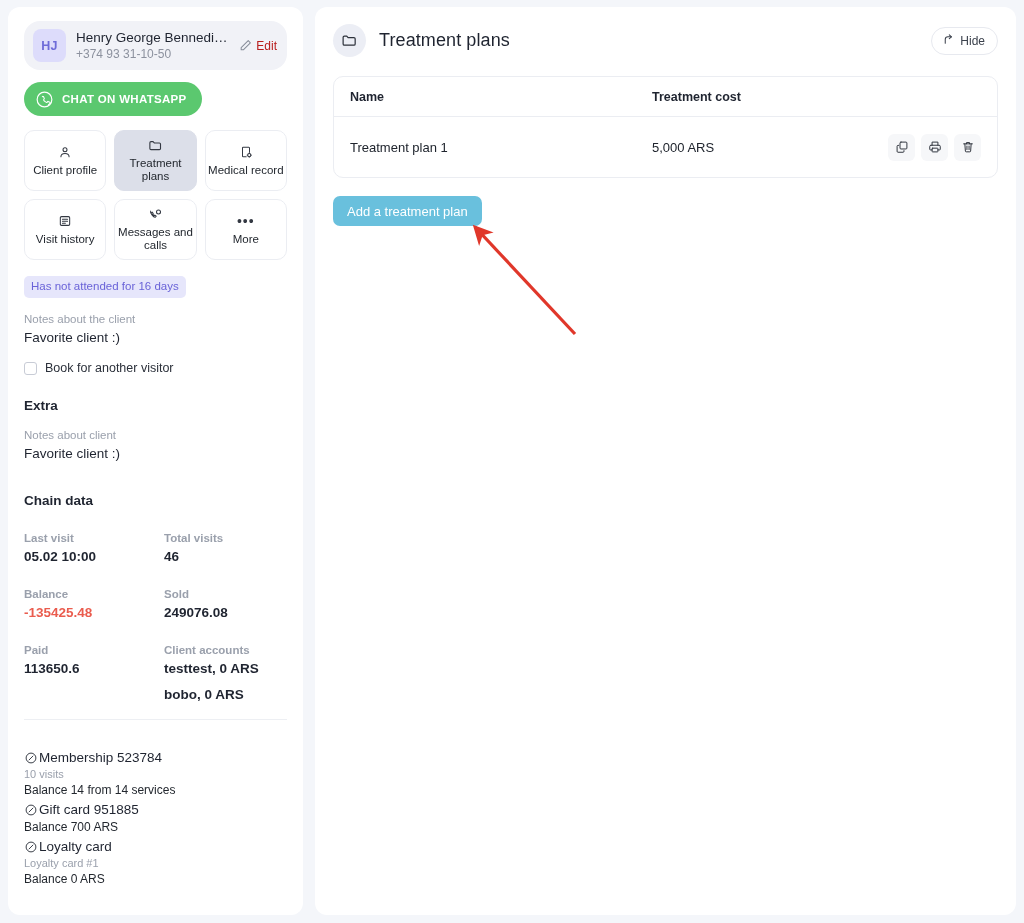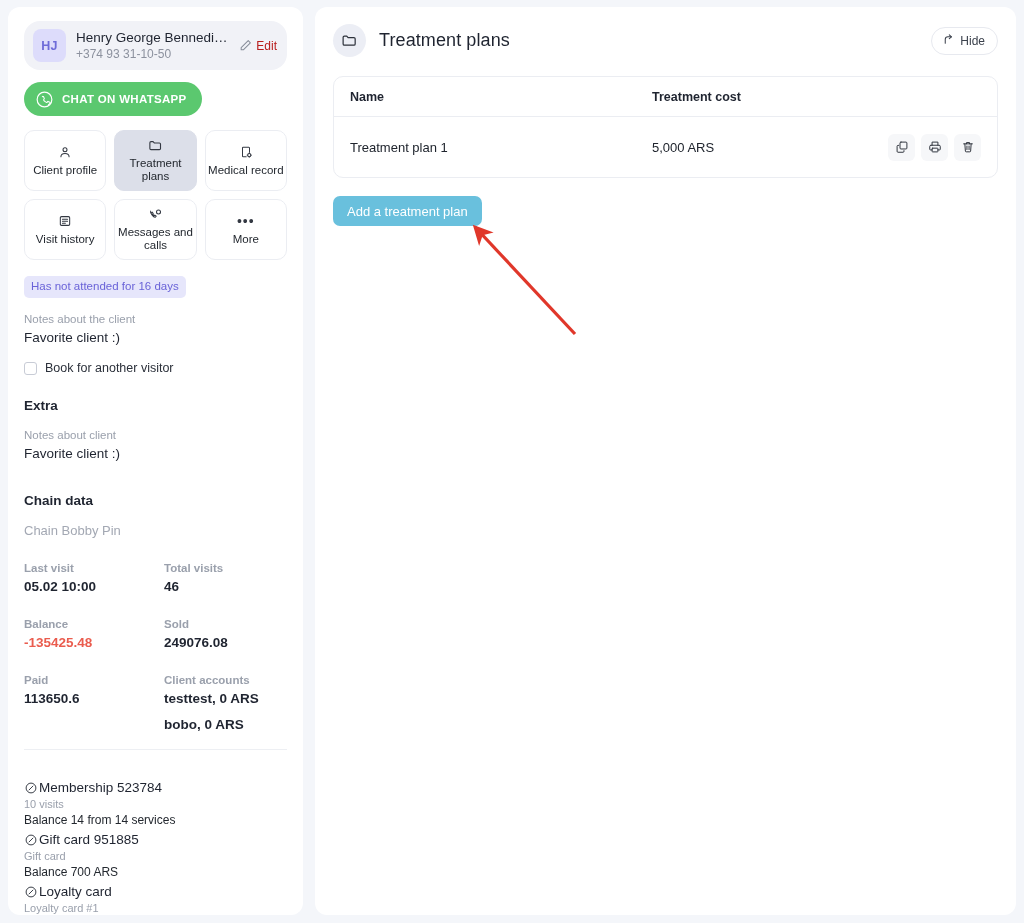--- a/index.html
+++ b/index.html
@@ -420,21 +420,20 @@
         <span class="lbl">Book for another visitor</span>
       </div>
 
       
       <div class="section-title">Extra</div>
       <div class="field-label">Notes about client</div>
       <div class="field-value">Favorite client :)</div>
 
       
       <div class="section-title" style="margin-top:30px">Chain data</div>
-      <div class="chain-name">Chain Bobby Pin</div>
 
       <div class="stats">
         <div class="stat-block">
           <div class="stat-label">Last visit</div>
           <div class="stat-value">05.02 10:00</div>
         </div>
         <div class="stat-block">
           <div class="stat-label">Total visits</div>
           <div class="stat-value">46</div>
         </div>
@@ -481,21 +480,20 @@
         <div>
           <div class="loy-head">
             <span class="seal">
               <svg width="14" height="14" viewBox="0 0 24 24" fill="none" stroke="#2b303a" stroke-width="1.6">
                 <circle cx="12" cy="12" r="8.4"></circle>
                   <path d="M8.2 15.8L15.8 8.2"></path>
               </svg>
             </span>
             <span>Gift card 951885</span>
           </div>
-          <div class="loy-sub">Gift card</div>
           <div class="loy-bal">Balance 700 ARS</div>
         </div>
 
         <div>
           <div class="loy-head">
             <span class="seal">
               <svg width="14" height="14" viewBox="0 0 24 24" fill="none" stroke="#2b303a" stroke-width="1.6">
                 <circle cx="12" cy="12" r="8.4"></circle>
                   <path d="M8.2 15.8L15.8 8.2"></path>
               </svg>

